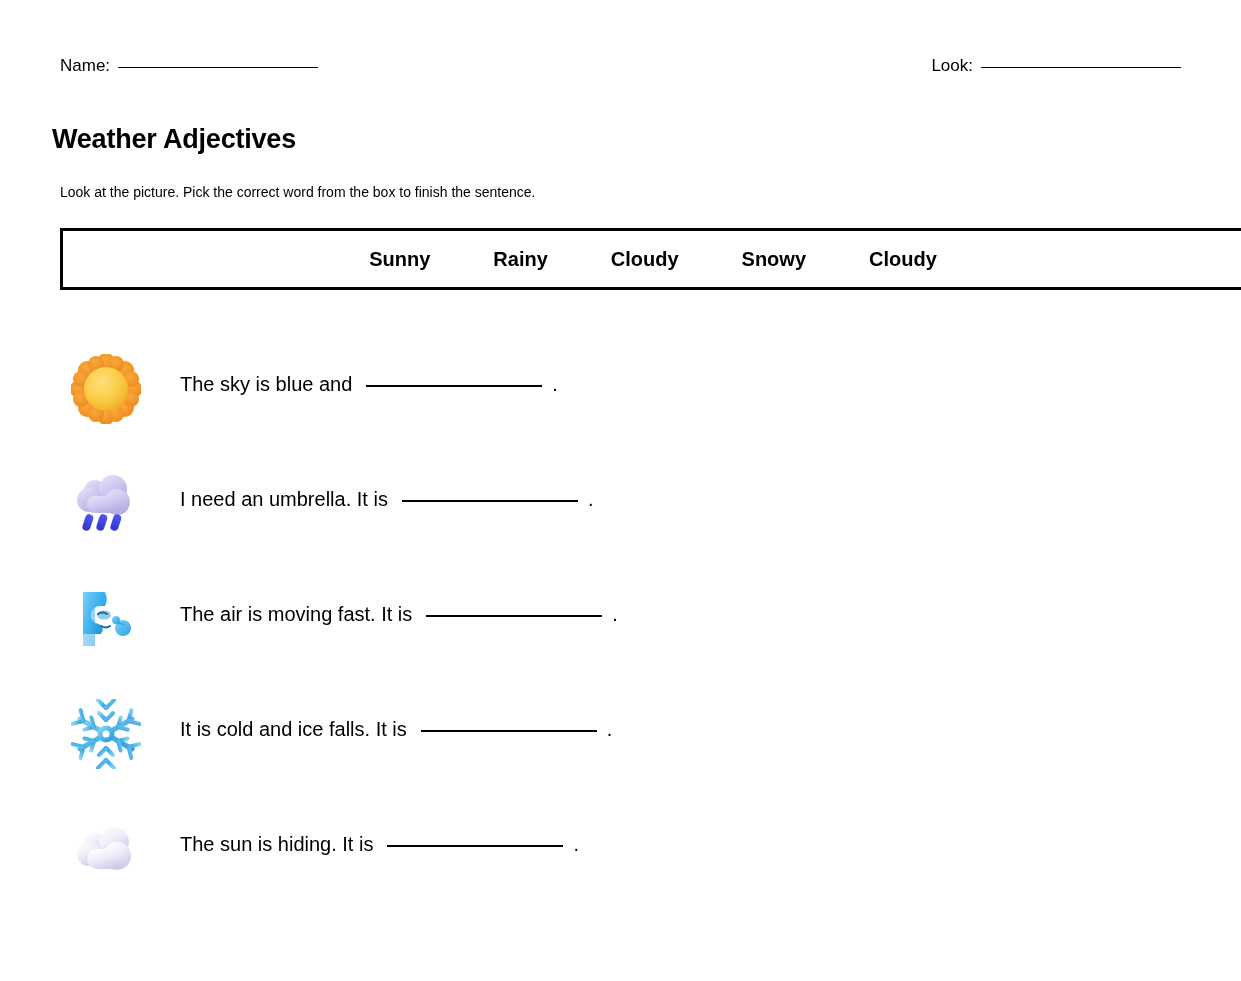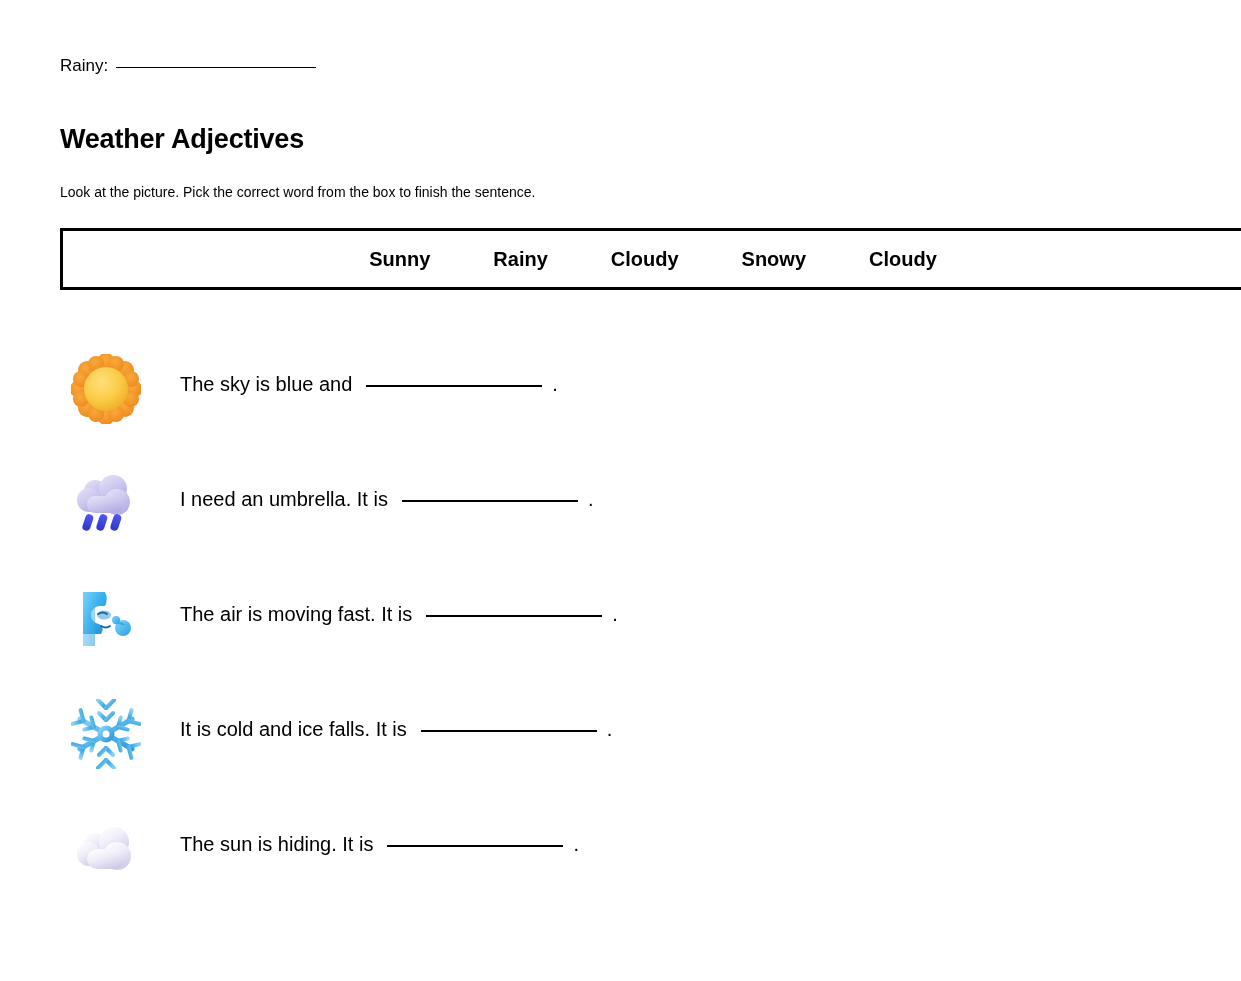--- a/index.html
+++ b/index.html
@@ -43,21 +43,21 @@
     position: relative;
     top: -3px;
   }
   .rule-name { width: 200px; }
   .rule-date { width: 200px; }
 
   
   .title {
     position: absolute;
     top: 122px;
-    left: 60px;
+    left: 52px;
     font-size: 27px;
     font-weight: bold;
     letter-spacing: -0.2px;
     line-height: 34px;
   }
   .subtitle {
     position: absolute;
     top: 181px;
     left: 60px;
     font-size: 14px;
@@ -136,21 +136,25 @@
   }
 
   
   .icon-svg { display: block; }
 </style>
 </head>
 <body>
 
 <div class="header-row">
   <div class="field">
-    <span class="field-label">Rainy:</span>
+    <span class="field-label">Name:</span>
+    <span class="field-rule rule-name"></span>
+  </div>
+  <div class="field">
+    <span class="field-label">Look:</span>
     <span class="field-rule rule-date"></span>
   </div>
 </div>
 
 <div class="title">Weather Adjectives</div>
 <div class="subtitle">Look at the picture. Pick the correct word from the box to finish the sentence.</div>
 
 <div class="word-bank">
   <div class="word-bank-inner">
     <span class="bank-word">Sunny</span>

